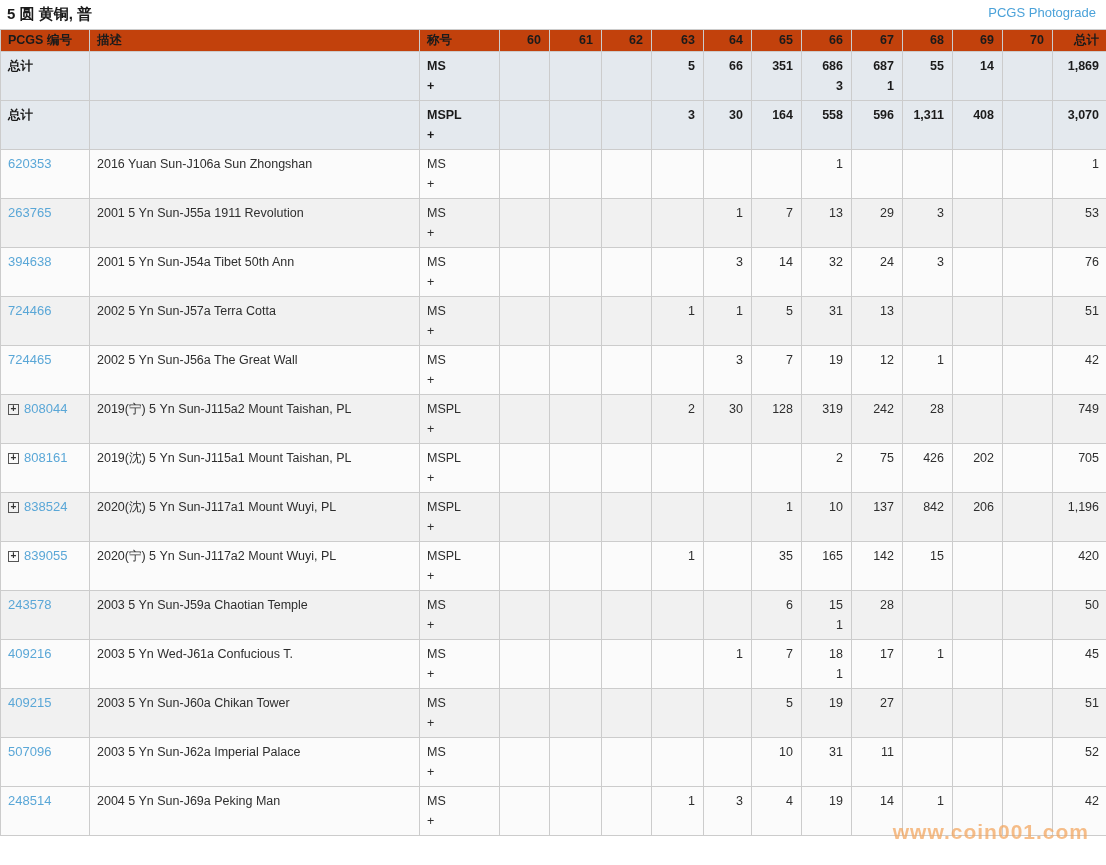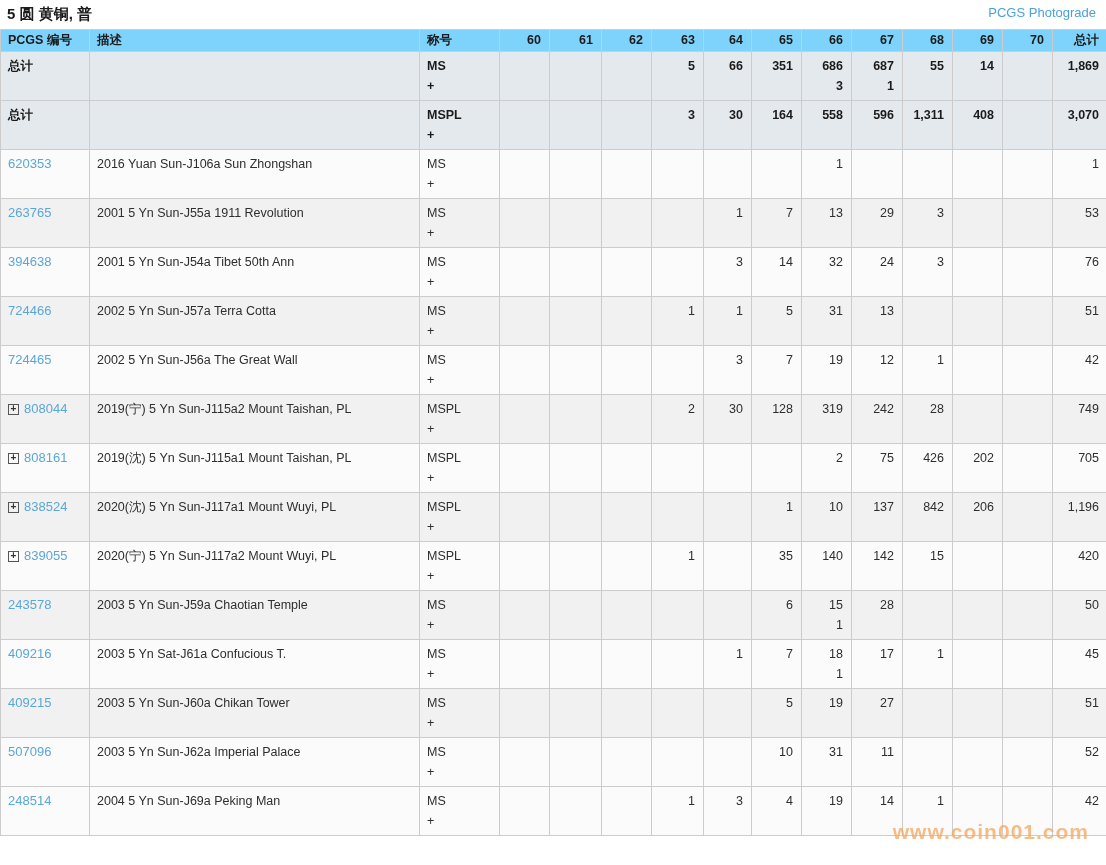--- a/index.html
+++ b/index.html
@@ -10,21 +10,21 @@
   }
   .topbar{
     display:flex;justify-content:space-between;align-items:flex-start;
     box-sizing:border-box;height:29px;padding:5px 10px 0 7px;
   }
   .title{font-size:15px;font-weight:bold;color:#1b1b1b;line-height:18px}
   .pg-link{font-size:13px;color:#4ba2d9;text-decoration:none;line-height:16px;cursor:pointer}
   table{border-collapse:collapse;table-layout:fixed;width:1106px}
   th,td{border:1px solid #ccc;box-sizing:border-box;overflow:hidden}
   th{
-    font-size:12.5px;font-weight:bold;color:#1b1b1b;background:#7dd3fc;
+    font-size:12.5px;font-weight:bold;color:#1b1b1b;background:#c2410c;
     padding:3px 8px 3px 7px;line-height:15px;text-align:left;height:22px;vertical-align:middle;
   }
   th.num{text-align:right}
   td{
     font-size:12.5px;color:#2e2e2e;padding:4px 8px 4px 7px;
     line-height:20px;vertical-align:top;white-space:pre-line;
   }
   td.num{text-align:right}
   tr.summary td{background:#e4e9ee;font-weight:bold;color:#1b1b1b;height:48px}
   tr.a td{background:#fbfbfb;height:45px}
@@ -272,21 +272,21 @@
         <td style="white-space: nowrap;"><span class="expand">+</span><a class="pcgs">839055</a></td>
         <td>2020(宁) 5 Yn Sun-J117a2 Mount Wuyi, PL</td>
         <td>MSPL
 +</td>
         <td class="num"></td>
         <td class="num"></td>
         <td class="num"></td>
         <td class="num">1</td>
         <td class="num"></td>
         <td class="num">35</td>
-        <td class="num">140</td>
+        <td class="num">165</td>
         <td class="num">142</td>
         <td class="num">15</td>
         <td class="num"></td>
         <td class="num"></td>
         <td class="num">420</td>
       </tr>
       <tr class="b">
         <td style="white-space: nowrap;"><a class="pcgs">243578</a></td>
         <td>2003 5 Yn Sun-J59a Chaotian Temple</td>
         <td>MS
@@ -300,21 +300,21 @@
         <td class="num">15
 1</td>
         <td class="num">28</td>
         <td class="num"></td>
         <td class="num"></td>
         <td class="num"></td>
         <td class="num">50</td>
       </tr>
       <tr class="a">
         <td style="white-space: nowrap;"><a class="pcgs">409216</a></td>
-        <td>2003 5 Yn Sat-J61a Confucious T.</td>
+        <td>2003 5 Yn Wed-J61a Confucious T.</td>
         <td>MS
 +</td>
         <td class="num"></td>
         <td class="num"></td>
         <td class="num"></td>
         <td class="num"></td>
         <td class="num">1</td>
         <td class="num">7</td>
         <td class="num">18
 1</td>

